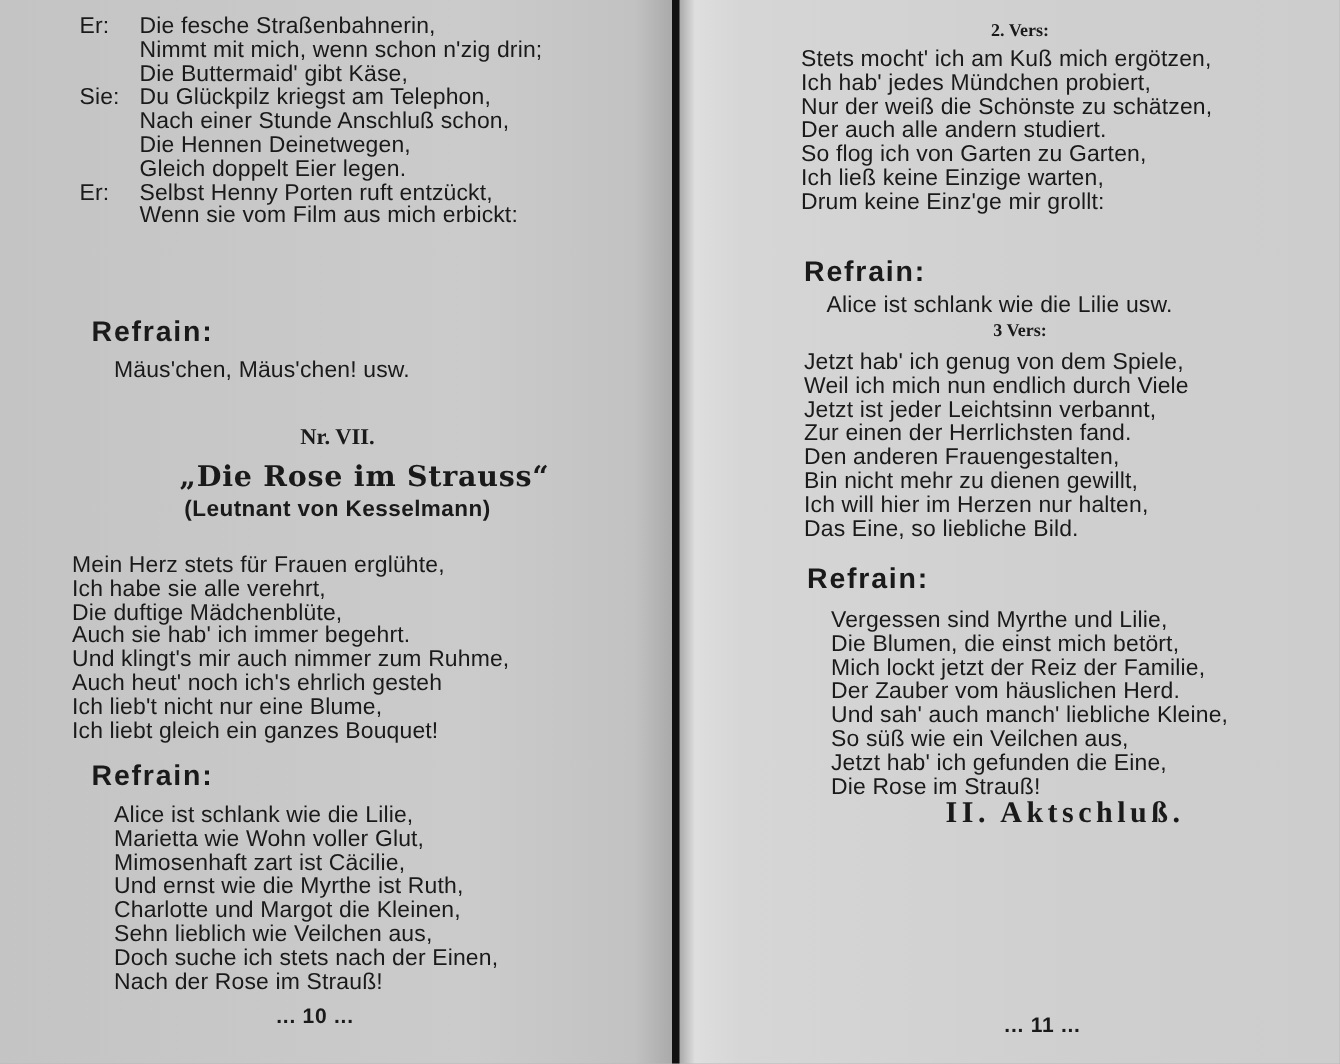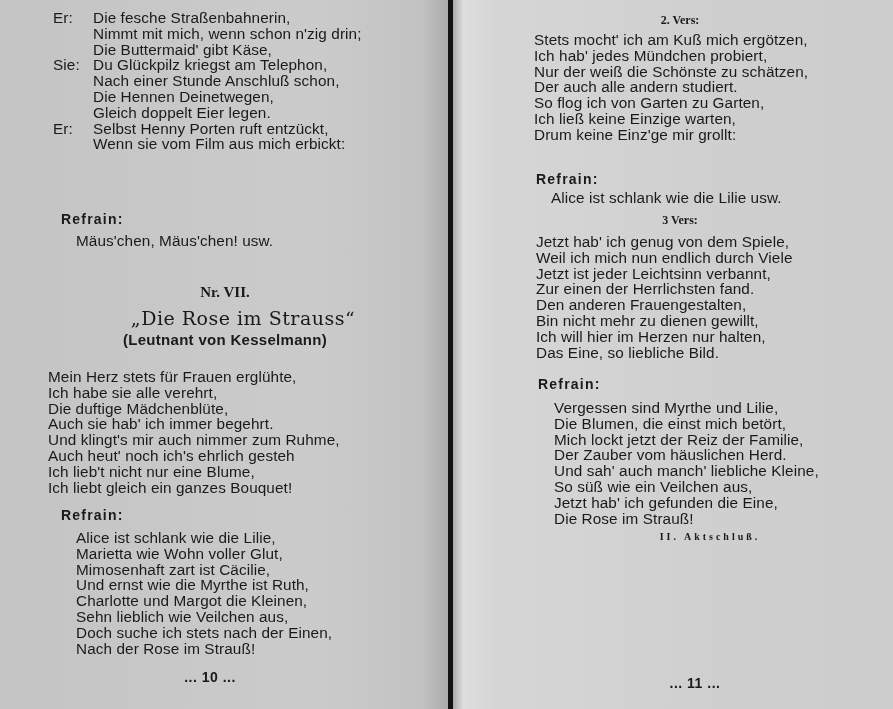--- a/index.html
+++ b/index.html
@@ -20,28 +20,28 @@
     }
     .page.left { width: 450px; background: linear-gradient(to right, #c4c4c4 0%, #cbcbcb 70%, #c2c2c2 94%, #a8a8a8 100%); }
     .page.right { width: 443px; background: linear-gradient(to right, #9a9a9a 0%, #dedede 3%, #d6d6d6 10%, #cfcfcf 60%, #cdcdcd 100%); }
     .spine {
       position: absolute; left: 448px; top: 0; width: 5px; height: 709px;
       background: #111;
     }
     .line { font-size: 15.3px; line-height: 15.8px; white-space: pre; letter-spacing: 0.1px; }
     .block { position: absolute; }
     .speaker { display: inline-block; width: 40px; }
-    .refrain-h { font-weight: bold; font-size: 14px; letter-spacing: 1.2px; }
+    .refrain-h { font-weight: bold; font-size: 19px; letter-spacing: 1.2px; }
     .center { text-align: center; }
-    .title-fraktur { font-family: "DejaVu Serif", serif; font-weight: normal; font-size: 19px; letter-spacing: 0.5px; padding-left: 36px; }
+    .title-fraktur { font-family: "DejaVu Serif", serif; font-weight: bold; font-size: 19px; letter-spacing: 0.5px; padding-left: 36px; }
     .subtitle { font-weight: bold; font-size: 15px; letter-spacing: 0.3px; }
     .nr { font-family: "Liberation Serif", serif; font-weight: bold; font-size: 15px; }
     .vers-h { font-family: "Liberation Serif", serif; font-weight: bold; font-size: 12px; }
     .pagenum { font-weight: bold; font-size: 14px; letter-spacing: 0.5px; }
-    .akt { font-family: "Liberation Serif", serif; font-weight: bold; font-size: 10px; letter-spacing: 3px; }
+    .akt { font-family: "Liberation Serif", serif; font-weight: bold; font-size: 20px; letter-spacing: 3px; }
   </style>
 </head>
 <body>
 
 <div class="spread">
 
   <div class="page left">
 
     <div class="block" style="left:53px; top:10px;">
       <div class="line"><span class="speaker">Er:</span><span>Die fesche Straßenbahnerin,</span></div>

